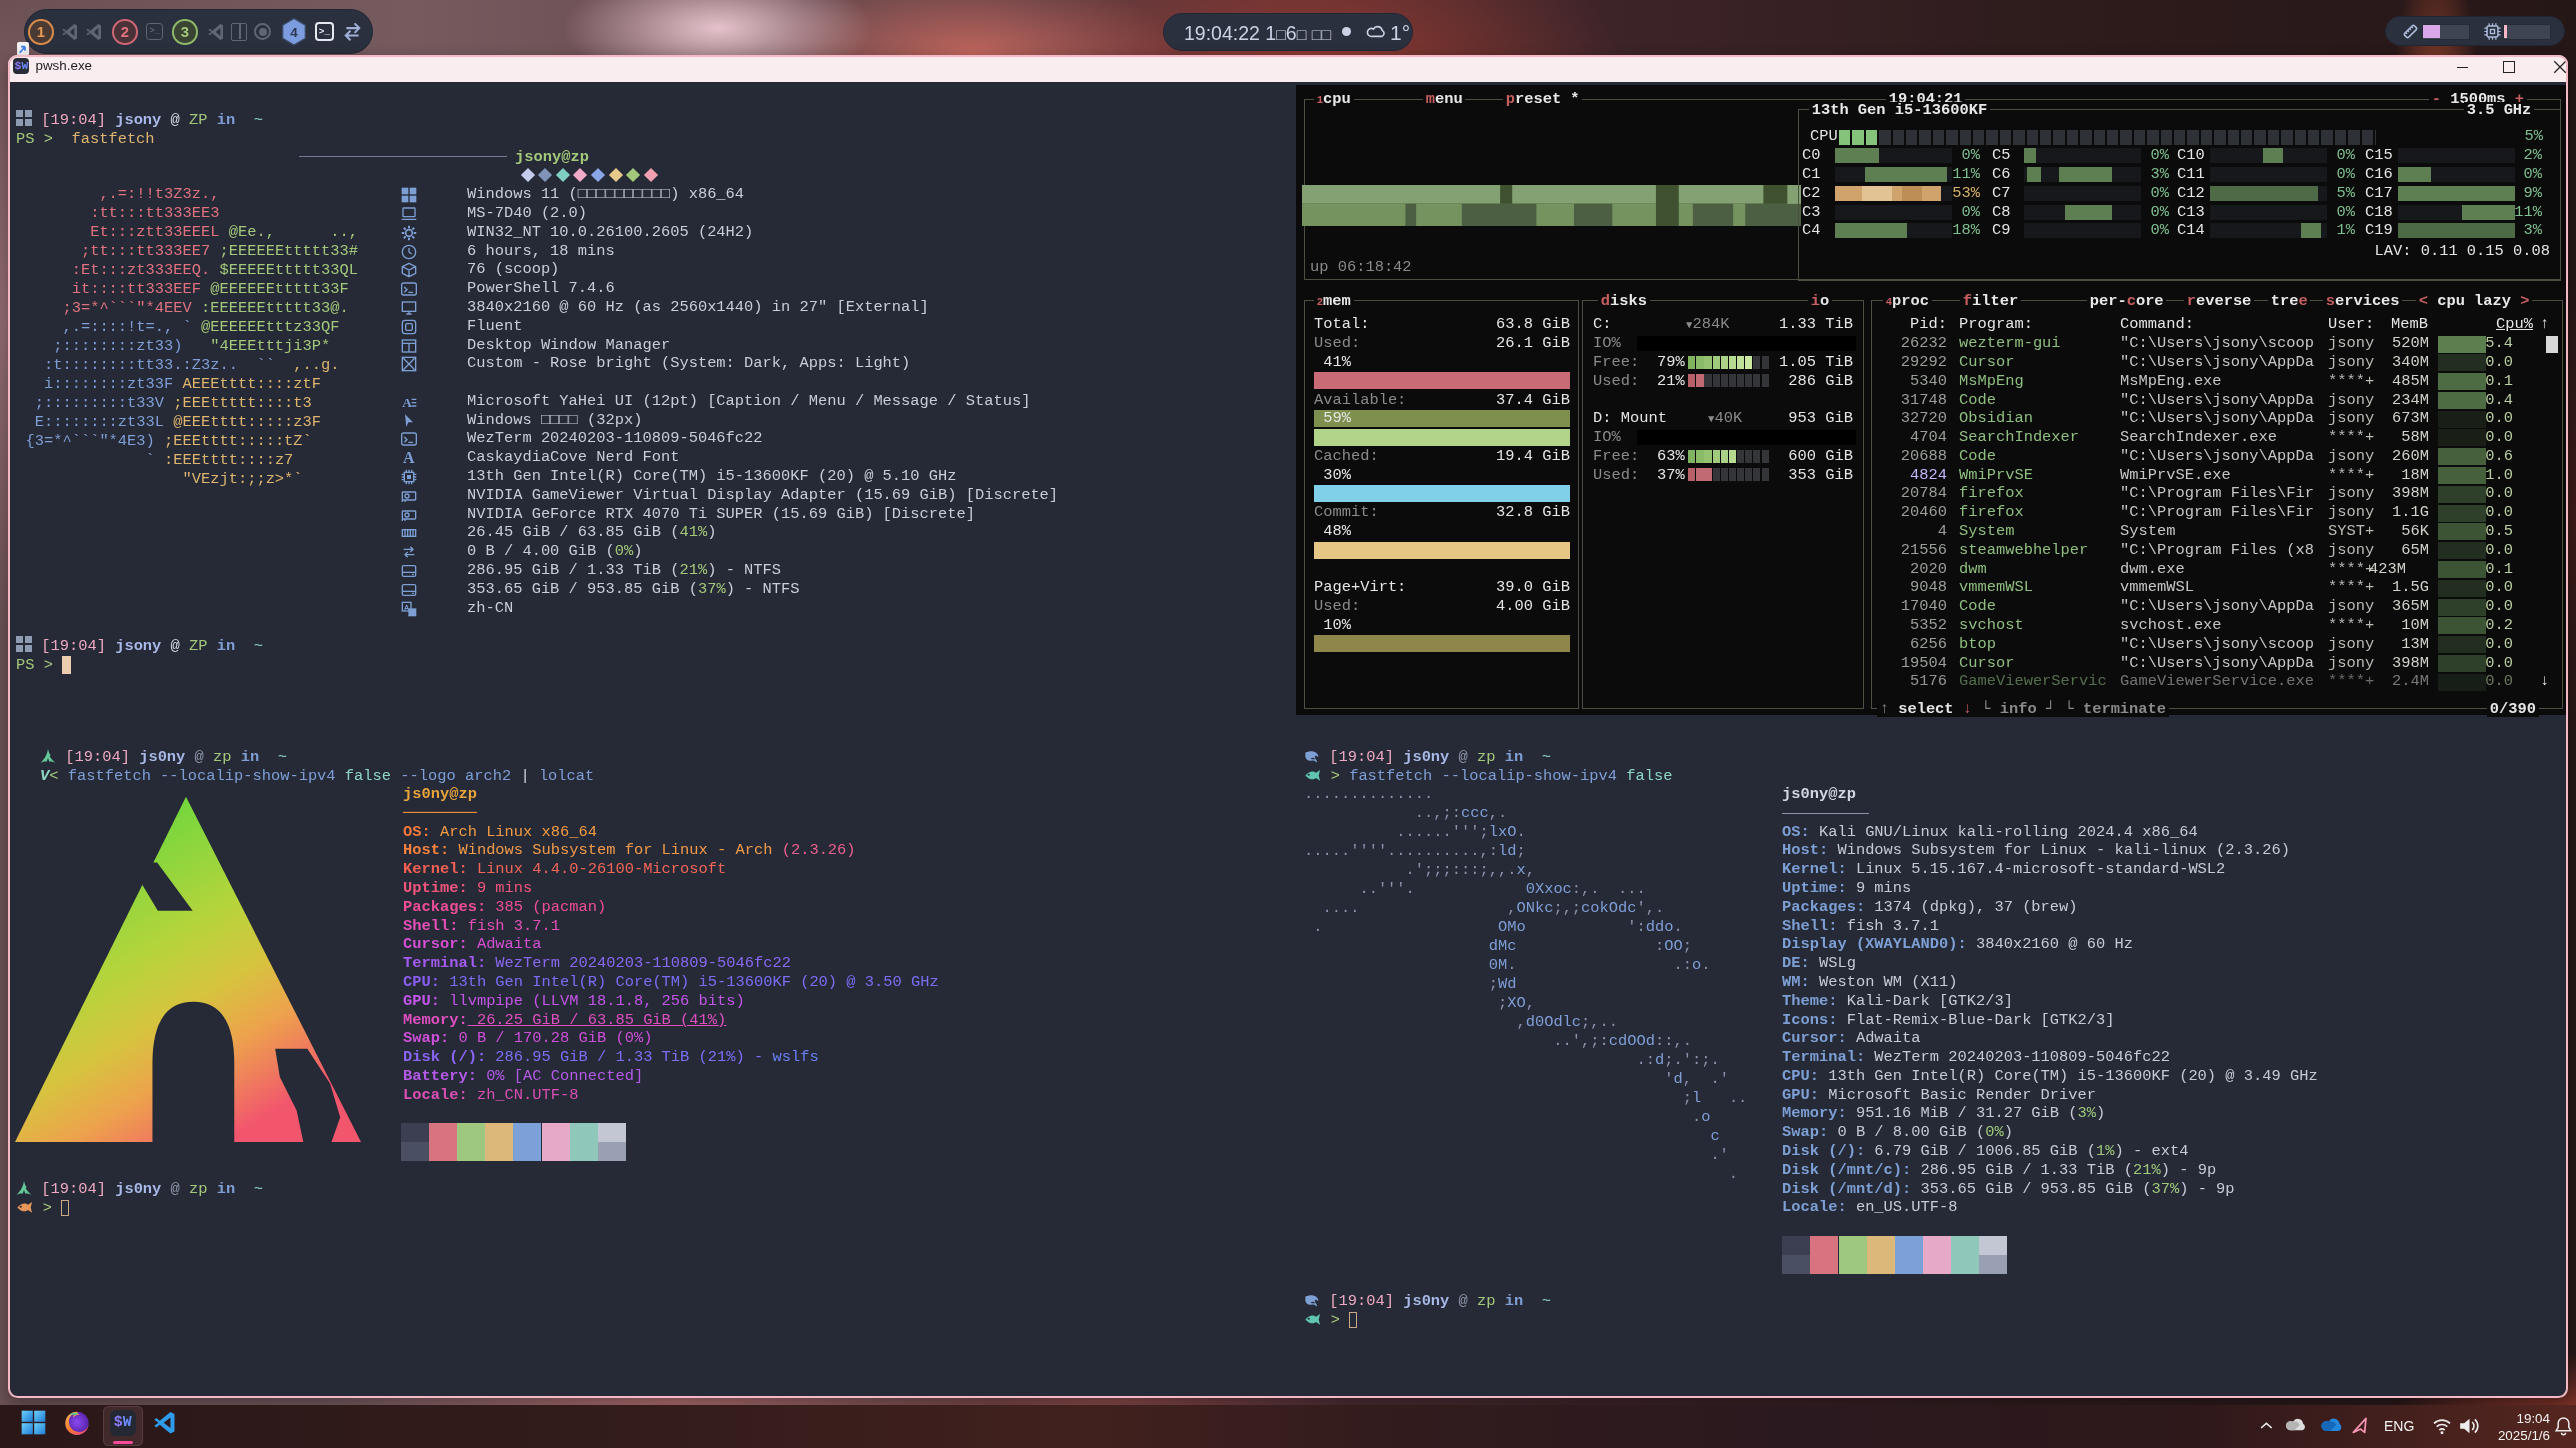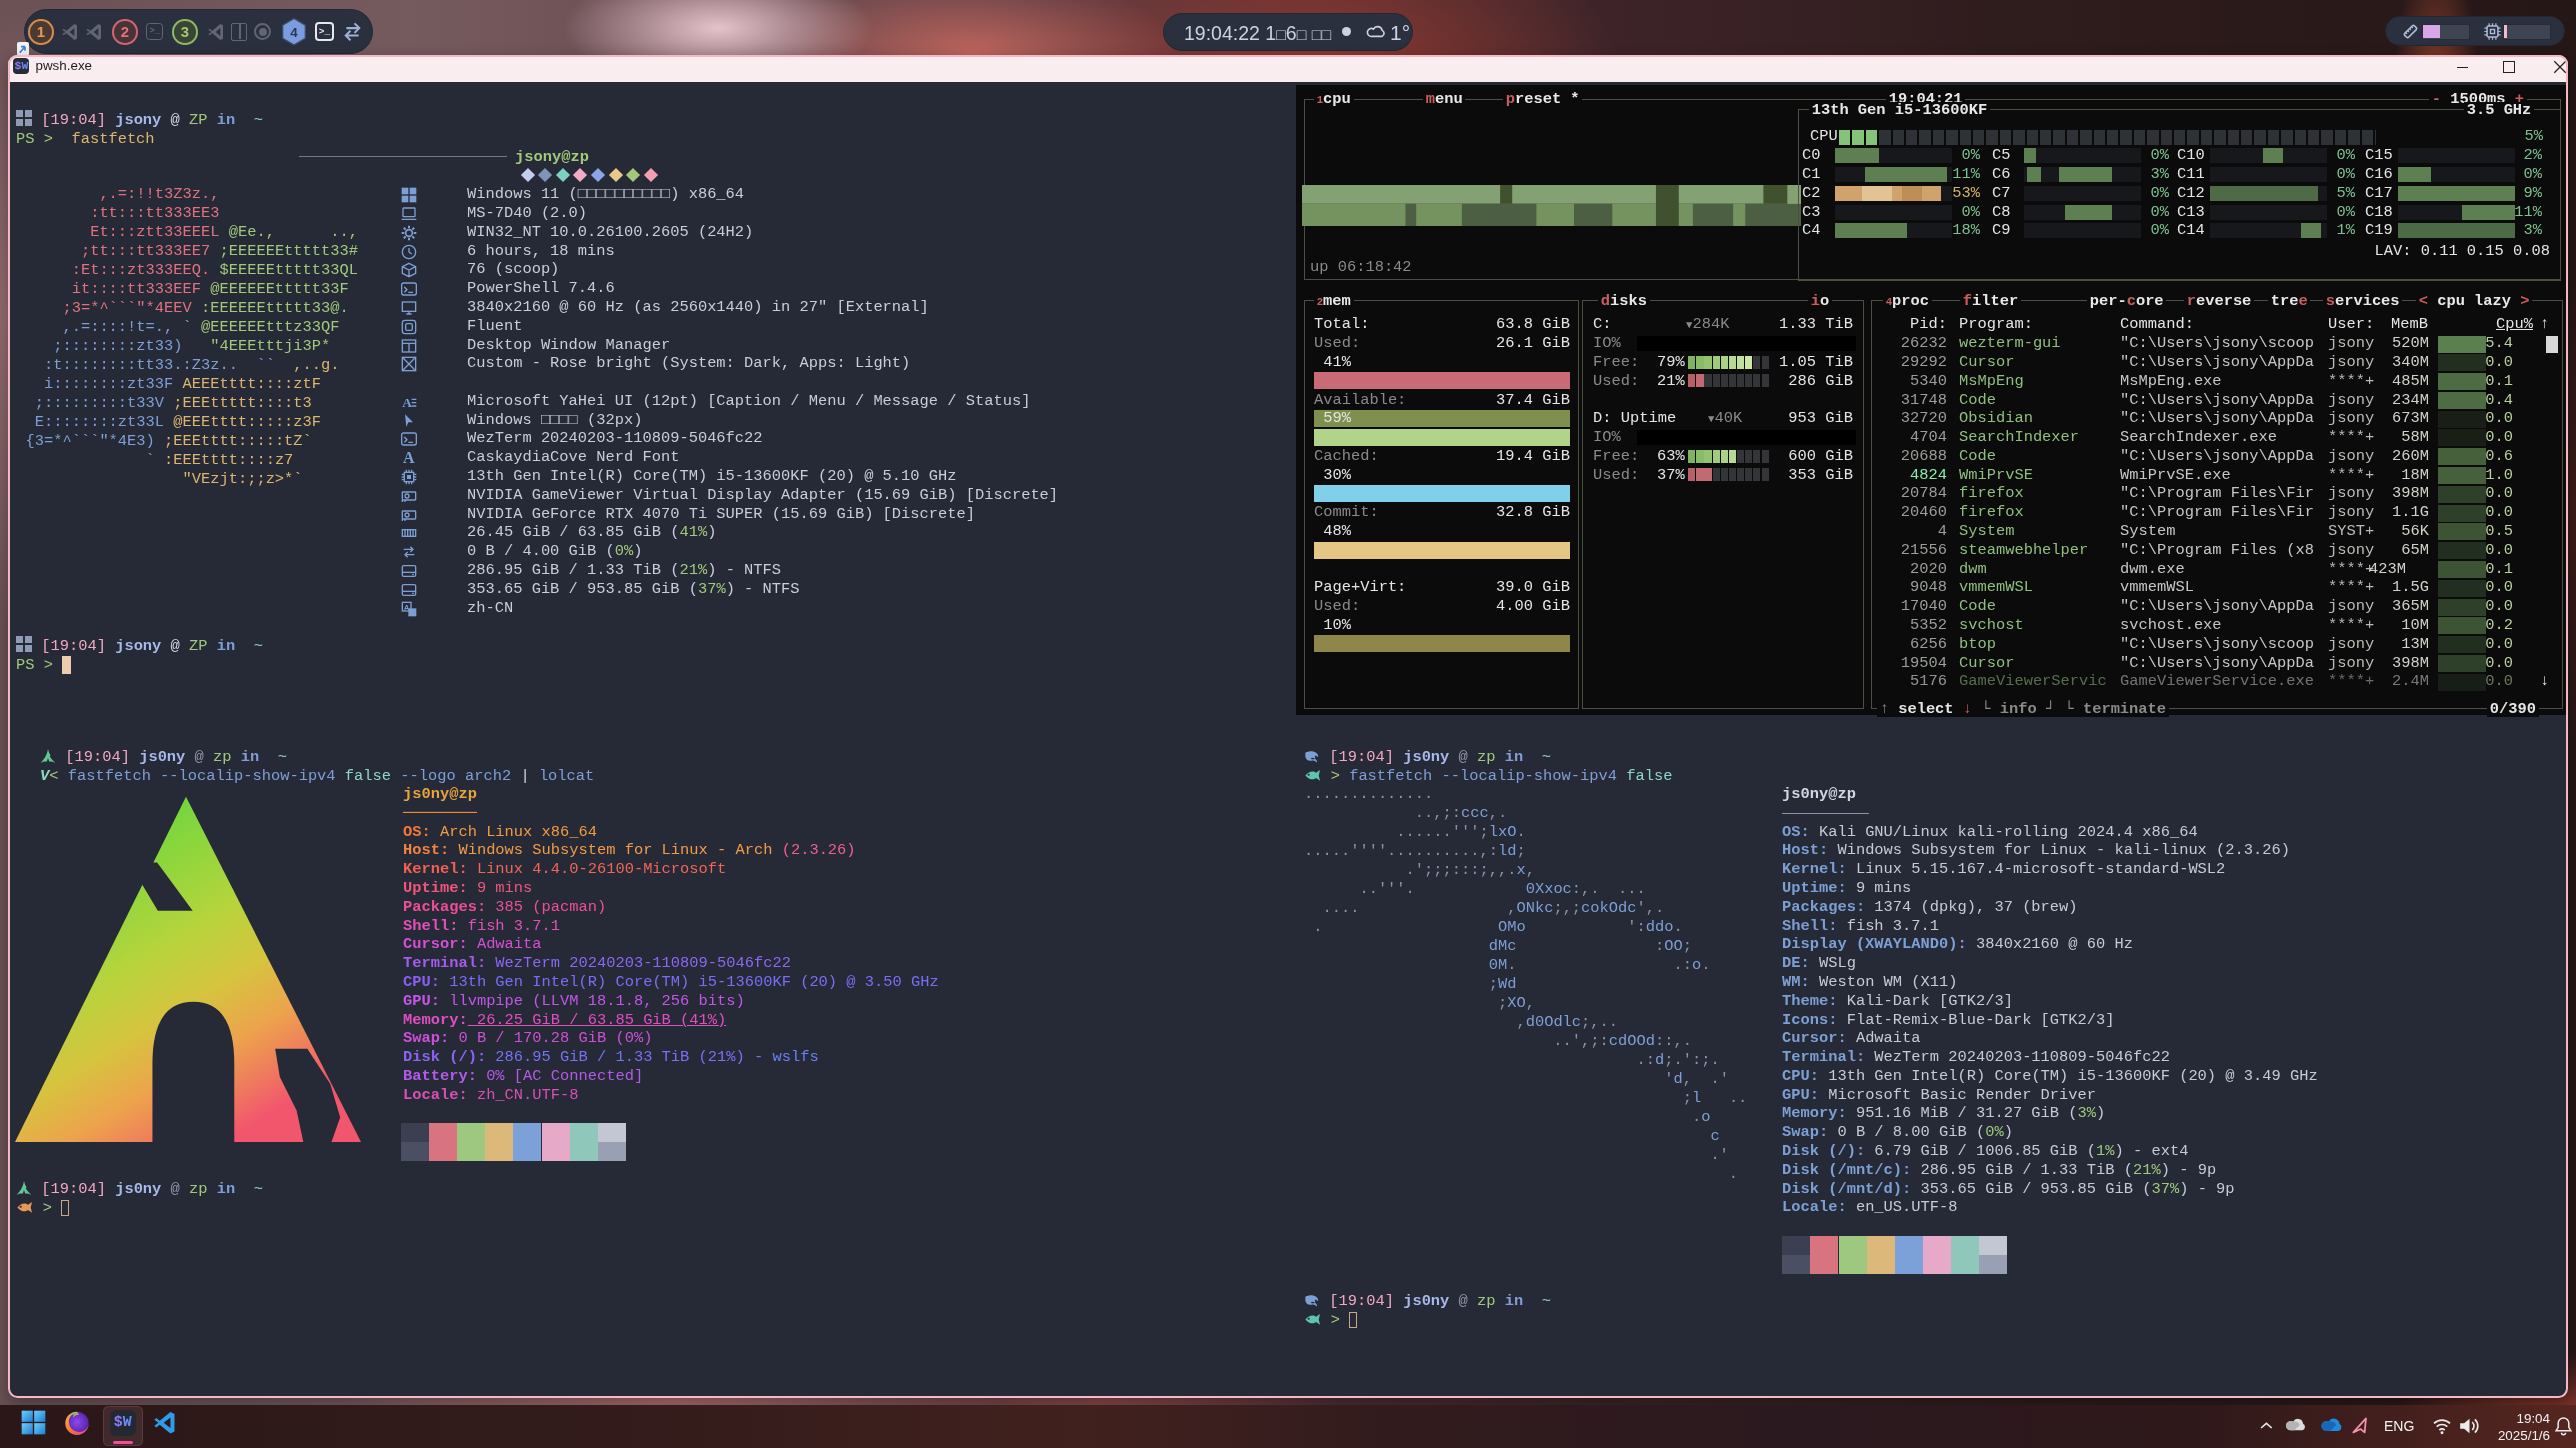--- a/index.html
+++ b/index.html
@@ -477,21 +477,21 @@
             <div style="position:absolute;left:16.4px;top:0;width:7.4px;height:13.4px;background:#333539;"></div>
             <div style="position:absolute;left:24.6px;top:0;width:7.4px;height:13.4px;background:#333539;"></div>
             <div style="position:absolute;left:33px;top:0;width:7.4px;height:13.4px;background:#333539;"></div>
             <div style="position:absolute;left:41px;top:0;width:7.4px;height:13.4px;background:#333539;"></div>
             <div style="position:absolute;left:49px;top:0;width:7.4px;height:13.4px;background:#333539;"></div>
             <div style="position:absolute;left:57px;top:0;width:7.4px;height:13.4px;background:#333539;"></div>
             <div style="position:absolute;left:65px;top:0;width:7.4px;height:13.4px;background:#333539;"></div>
             <div style="position:absolute;left:74px;top:0;width:7.4px;height:13.4px;background:#333539;"></div>
           </div>
 <div class="bt bwht" style="left:1719px;top:372px;width:134px;text-align:right;">286 GiB</div>
-<div class="bt bwht b" style="left:1593px;top:409px;">D: Uptime</div>
+<div class="bt bwht b" style="left:1593px;top:409px;">D: Mount</div>
 <div class="bt bdim" style="left:1708px;top:409px;"><span style="font-size:10.7px">▼</span>40K</div>
 <div class="bt b bwht" style="left:1719px;top:409px;width:134px;text-align:right;">953 GiB</div>
 <div class="bt bdim" style="left:1593px;top:428px;">IO%</div>
 <div class="abs" style="left:1637px;top:430px;width:219px;height:15.4px;background:#000;"></div>
 <div class="bt bdim" style="left:1593px;top:447px;">Free:</div>
 <div class="bt bwht" style="left:1657px;top:447px;">63%</div>
 <div class="abs" style="left:1688px;top:450px;width:101px;height:13.4px;">
             <div style="position:absolute;left:0px;top:0;width:7.4px;height:13.4px;background:#7fb35f;"></div>
             <div style="position:absolute;left:8.2px;top:0;width:7.4px;height:13.4px;background:#8abb68;"></div>
             <div style="position:absolute;left:16.4px;top:0;width:7.4px;height:13.4px;background:#95c372;"></div>
@@ -579,21 +579,21 @@
 <div class="bt" style="left:2369px;top:428px;width:60px;text-align:right;color:#cfd3c9;"> 58M</div>
 <div class="abs" style="left:2438px;top:429px;width:48px;height:17px;background:#191f17;"></div>
 <div class="bt" style="left:2453px;top:428px;width:60px;text-align:right;color:#b9cf9f;">0.0</div>
 <div class="bt" style="left:1879px;top:447px;width:68px;text-align:right;color:#9a9f98;">20688</div>
 <div class="bt" style="left:1959px;top:447px;color:#8fbf7f;">Code</div>
 <div class="bt" style="left:2120px;top:447px;color:#c6c6c6;">"C:\Users\jsony\AppDa</div>
 <div class="bt" style="left:2328px;top:447px;color:#b9bdb4;">jsony</div>
 <div class="bt" style="left:2369px;top:447px;width:60px;text-align:right;color:#cfd3c9;">260M</div>
 <div class="abs" style="left:2438px;top:448px;width:48px;height:17px;background:#46603c;"></div>
 <div class="bt" style="left:2453px;top:447px;width:60px;text-align:right;color:#b9cf9f;">0.6</div>
-<div class="bt" style="left:1879px;top:466px;width:68px;text-align:right;color:#86efac;"> 4824</div>
+<div class="bt" style="left:1879px;top:466px;width:68px;text-align:right;color:#c4b5fd;"> 4824</div>
 <div class="bt" style="left:1959px;top:466px;color:#8fbf7f;">WmiPrvSE</div>
 <div class="bt" style="left:2120px;top:466px;color:#c6c6c6;">WmiPrvSE.exe</div>
 <div class="bt" style="left:2328px;top:466px;color:#b9bdb4;">****+</div>
 <div class="bt" style="left:2369px;top:466px;width:60px;text-align:right;color:#cfd3c9;"> 18M</div>
 <div class="abs" style="left:2438px;top:467px;width:48px;height:17px;background:#46603c;"></div>
 <div class="bt" style="left:2453px;top:466px;width:60px;text-align:right;color:#b9cf9f;">1.0</div>
 <div class="bt" style="left:1879px;top:484px;width:68px;text-align:right;color:#9a9f98;">20784</div>
 <div class="bt" style="left:1959px;top:484px;color:#8fbf7f;">firefox</div>
 <div class="bt" style="left:2120px;top:484px;color:#c6c6c6;">"C:\Program Files\Fir</div>
 <div class="bt" style="left:2328px;top:484px;color:#b9bdb4;">jsony</div>

